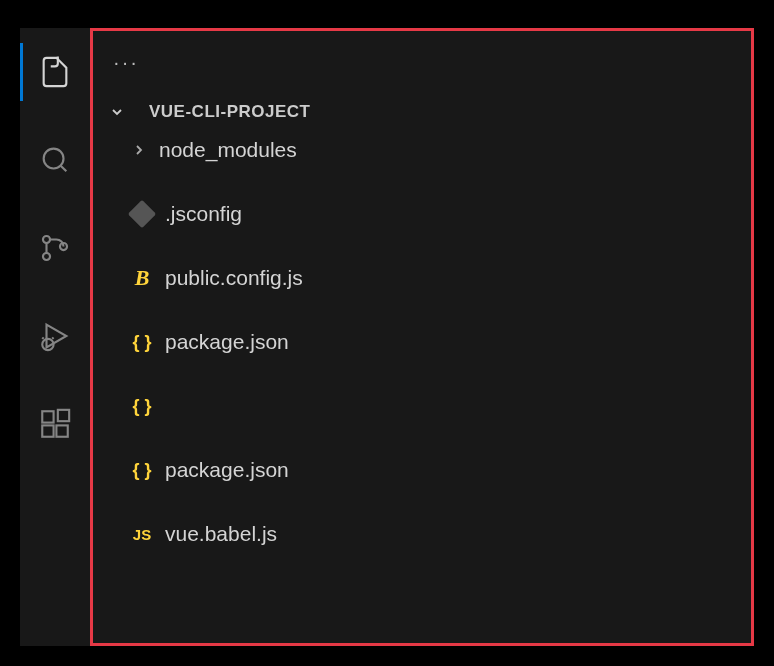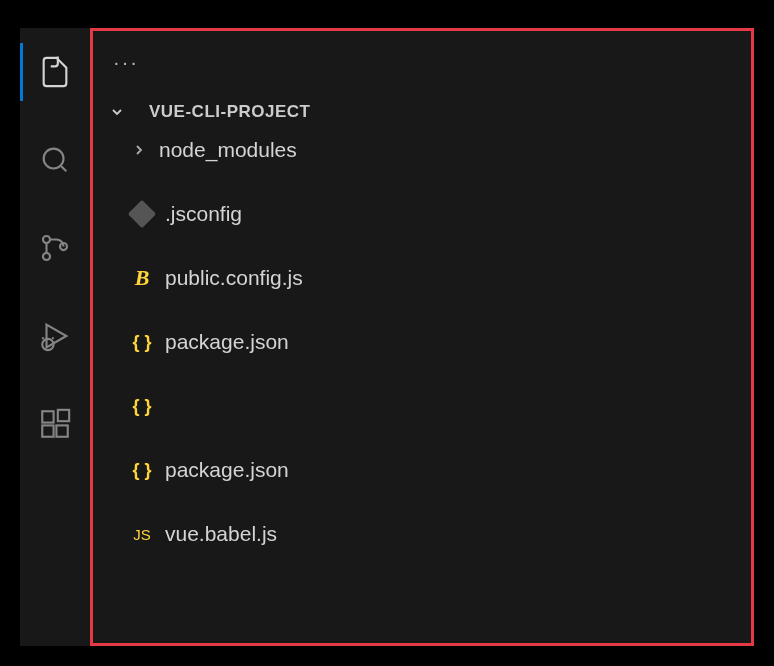--- a/index.html
+++ b/index.html
@@ -117,21 +117,21 @@
       height: 22px;
       display: inline-flex;
       align-items: center;
       justify-content: center;
       flex-shrink: 0;
       font-size: 15px;
       font-weight: 600;
     }
     .icon-braces { color: #ffd43b; font-size: 18px; }
     .icon-babel { color: #ffd43b; font-style: italic; font-family: Georgia, serif; font-size: 22px; font-weight: bold; }
-    .icon-js { color: #ffd43b; font-weight: 400; font-size: 15px; }
+    .icon-js { color: #ffd43b; font-weight: 700; font-size: 15px; }
     .icon-info { color: #4fc3f7; }
     .icon-git {
       width: 20px;
       height: 20px;
       background: #555;
       transform: rotate(45deg);
       position: relative;
       border-radius: 2px;
     }
     svg { display: block; }

